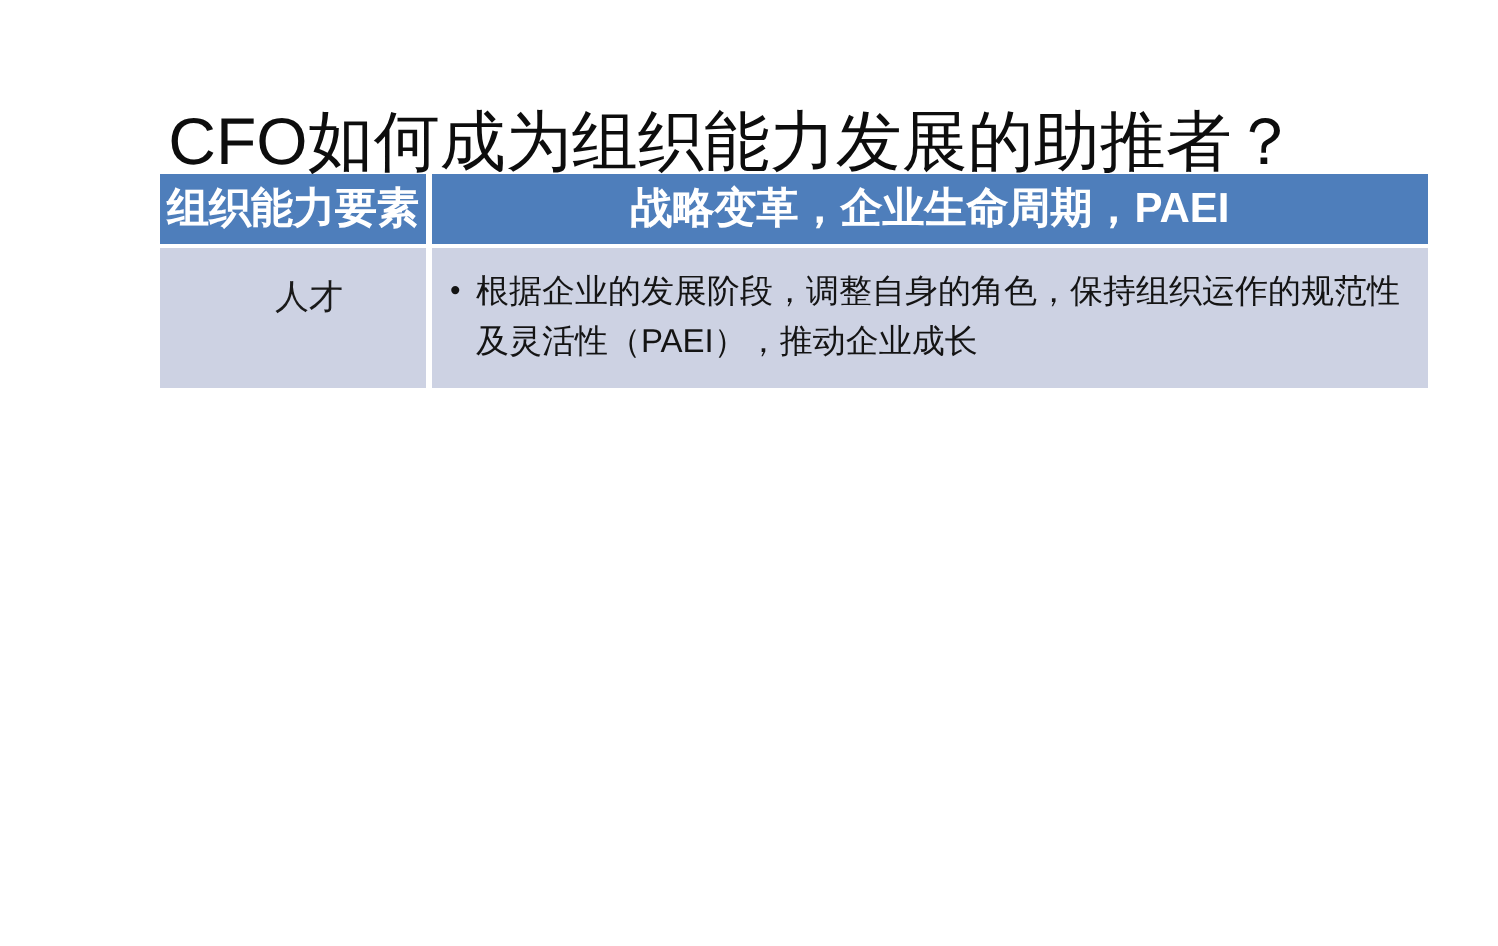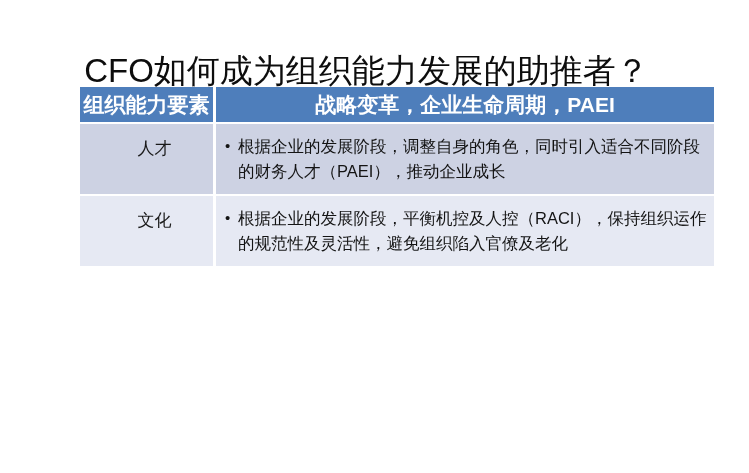--- a/index.html
+++ b/index.html
@@ -143,31 +143,23 @@
         <th class="hdr-factor">组织能力要素</th>
         <th class="hdr-detail">战略变革，企业生命周期，PAEI</th>
       </tr>
     </thead>
     <tbody>
 
       <tr class="body-row shade-a">
         <td class="cell-factor">人才</td>
         <td class="cell-detail">
           <ul class="bullet-list">
-            <li>根据企业的发展阶段，调整自身的角色，同时引入适合不同阶段的财务人才（PAEI），推动企业成长</li>
+            <li>根据企业的发展阶段，调整自身的角色，保持组织运作的规范性及灵活性（PAEI），推动企业成长</li>
           </ul>
         </td>
       </tr>
 
-      <tr class="body-row shade-b">
-        <td class="cell-factor">文化</td>
-        <td class="cell-detail">
-          <ul class="bullet-list">
-            <li>根据企业的发展阶段，平衡机控及人控（RACI），保持组织运作的规范性及灵活性，避免组织陷入官僚及老化</li>
-          </ul>
-        </td>
-      </tr>
 
 
     </tbody>
   </table>
 
 </div>
 
 </body></html>

